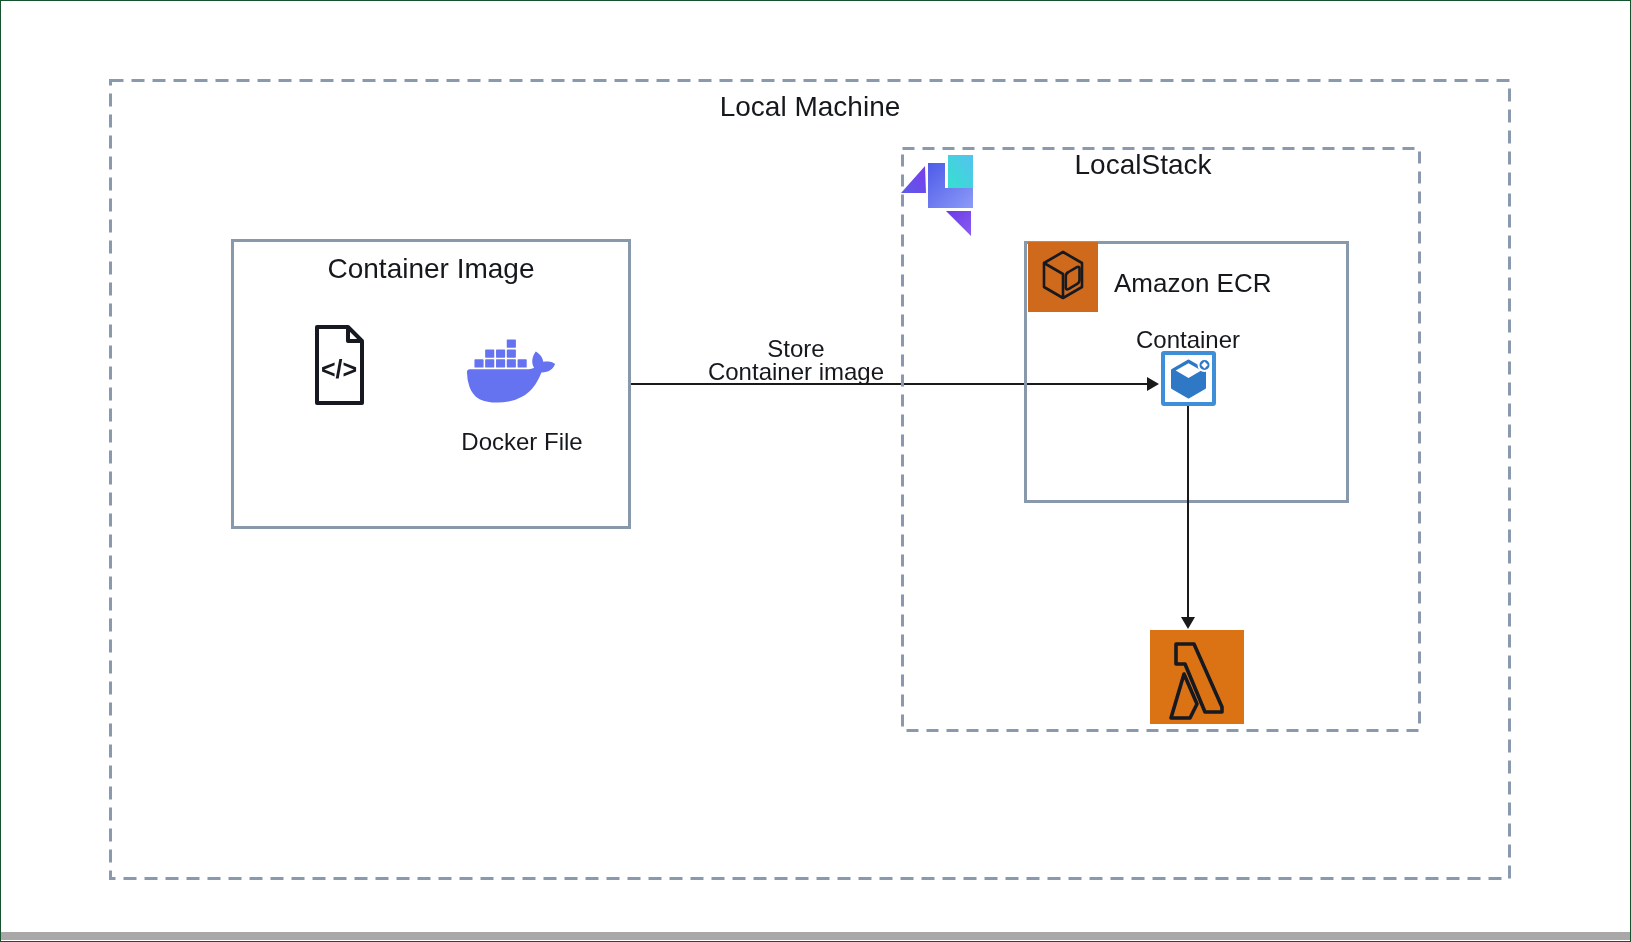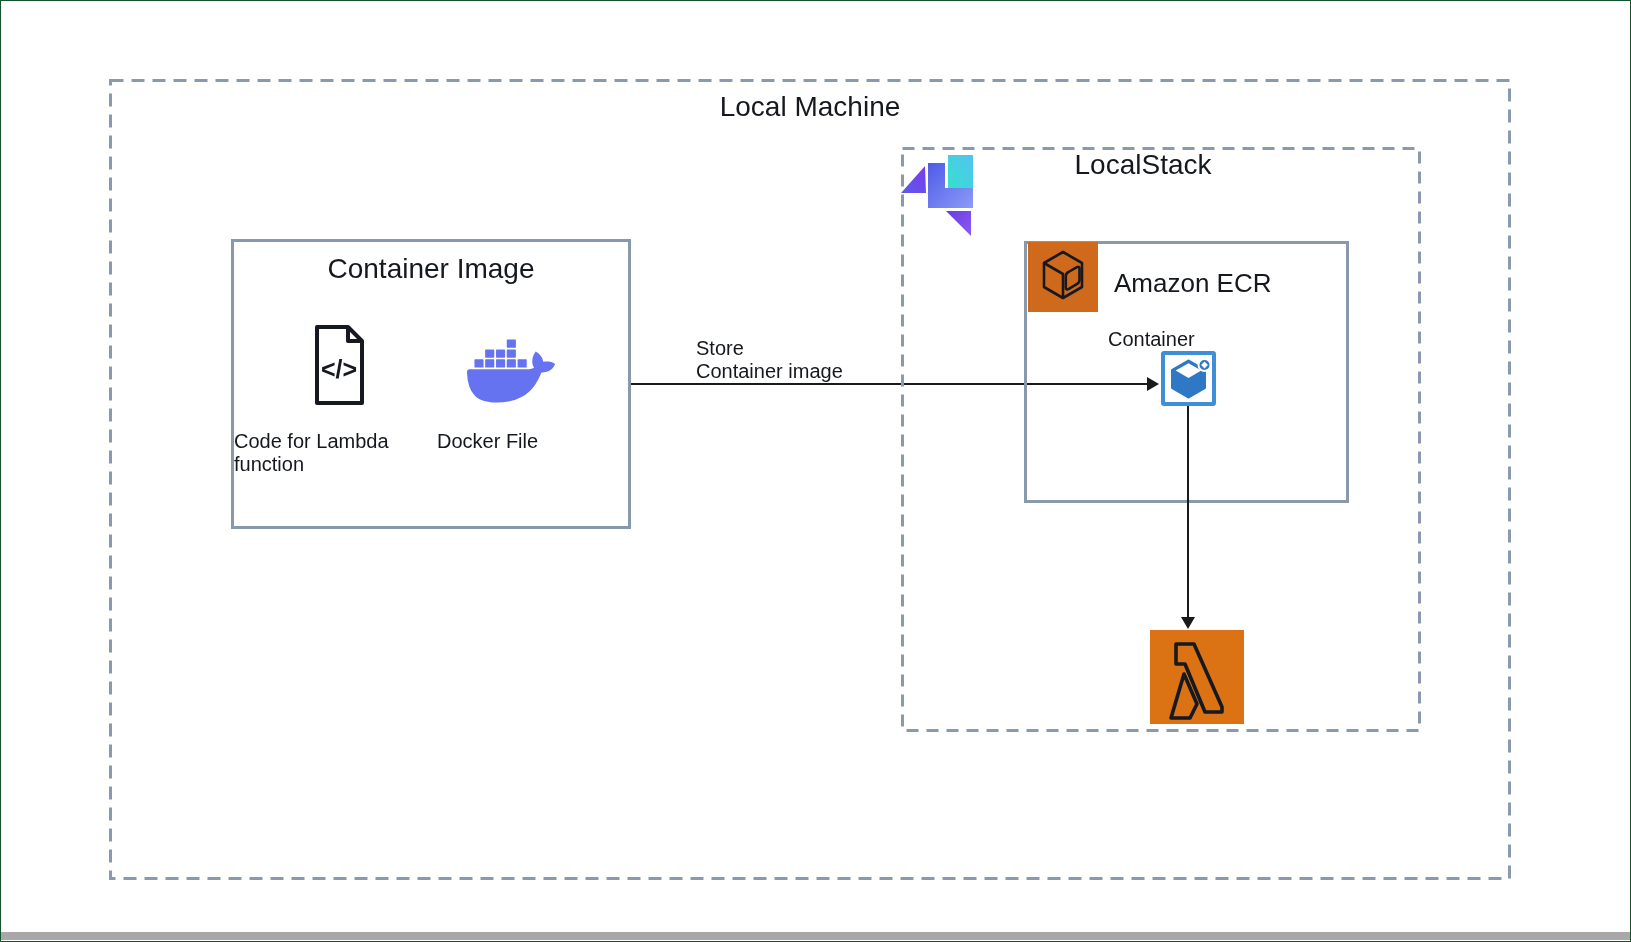--- a/index.html
+++ b/index.html
@@ -7,21 +7,21 @@
     position:relative;width:1631px;height:942px;background:#ffffff;
     border:1px solid #14532d;box-sizing:border-box;overflow:hidden;
     font-family:"Liberation Sans","DejaVu Sans",sans-serif;color:var(--c-text,#15181d);
   }
   .abs{position:absolute;}
   .dashed-box{position:absolute;}
   .dashed-box svg{display:block;}
   .solid-box{position:absolute;border:3px solid var(--c-solid-border,#8899AC);box-sizing:border-box;background:transparent;}
   .title-lg{position:absolute;left:0;right:0;text-align:center;font-size:28px;line-height:30px;white-space:nowrap;}
   .title-md{position:absolute;font-size:26px;line-height:26px;white-space:nowrap;}
-  .lbl{position:absolute;font-size:20px;line-height:23px;}
+  .lbl{position:absolute;font-size:24px;line-height:23px;text-align:center;}
   .line-h{position:absolute;height:2px;background:#1a1a1a;}
   .line-v{position:absolute;width:2px;background:#1a1a1a;}
   .arrow-right{position:absolute;width:0;height:0;border-left:12px solid #1a1a1a;border-top:7px solid transparent;border-bottom:7px solid transparent;}
   .arrow-down{position:absolute;width:0;height:0;border-top:12px solid #1a1a1a;border-left:7px solid transparent;border-right:7px solid transparent;}
   .repo-frame{position:absolute;width:55px;height:55px;background:#ffffff;border:4px solid var(--c-repository-border-blue,#3E8ED8);border-radius:3px;box-sizing:border-box;}
   .bottom-bar{position:absolute;left:0;bottom:1px;width:100%;height:8px;background:#a8a8a8;}
 </style>
 </head>
 <body>
 
@@ -40,24 +40,20 @@
     <svg class="abs" style="left:77px;top:82px;" width="57" height="82" viewBox="0 0 57 82">
       <path d="M6,3 H37 L51,17 V79 H6 Z" fill="#ffffff" stroke="#16191F" stroke-width="4" stroke-linejoin="round"></path>
       <path d="M37,3 V17 H51" fill="none" stroke="#16191F" stroke-width="4" stroke-linejoin="round"></path>
       <text x="28" y="54" text-anchor="middle" font-size="25" font-weight="700" fill="#16191F">&lt;/&gt;</text>
     </svg>
 
     <svg class="abs" style="left:233px;top:85px;" width="88" height="88" viewBox="0 0 24 24">
       <path style="fill:var(--c-docker-purple,#6673F1)" d="M13.983 11.078h2.119a.186.186 0 00.186-.185V9.006a.186.186 0 00-.186-.186h-2.119a.185.185 0 00-.185.185v1.888c0 .102.083.185.185.185m-2.954-5.43h2.118a.186.186 0 00.186-.186V3.574a.186.186 0 00-.186-.185h-2.118a.185.185 0 00-.185.185v1.888c0 .102.082.185.185.185m0 2.716h2.118a.187.187 0 00.186-.186V6.29a.186.186 0 00-.186-.185h-2.118a.185.185 0 00-.185.185v1.887c0 .102.082.185.185.186m-2.93 0h2.12a.186.186 0 00.184-.186V6.29a.185.185 0 00-.185-.185H8.1a.185.185 0 00-.185.185v1.887c0 .102.083.185.185.186m-2.964 0h2.119a.186.186 0 00.185-.186V6.29a.185.185 0 00-.185-.185H5.136a.186.186 0 00-.186.185v1.887c0 .102.084.185.186.186m5.893 2.715h2.118a.186.186 0 00.186-.185V9.006a.186.186 0 00-.186-.186h-2.118a.185.185 0 00-.185.185v1.888c0 .102.082.185.185.185m-2.93 0h2.12a.185.185 0 00.184-.185V9.006a.185.185 0 00-.184-.186h-2.12a.185.185 0 00-.184.185v1.888c0 .102.083.185.185.185m-2.964 0h2.119a.185.185 0 00.185-.185V9.006a.185.185 0 00-.184-.186h-2.12a.186.186 0 00-.186.186v1.887c0 .102.084.185.186.185m-2.92 0h2.12a.185.185 0 00.184-.185V9.006a.185.185 0 00-.184-.186h-2.12a.185.185 0 00-.184.185v1.888c0 .102.082.185.185.185M23.763 9.89c-.065-.051-.672-.51-1.954-.51-.338.001-.676.03-1.01.087-.248-1.7-1.653-2.53-1.716-2.566l-.344-.199-.226.327c-.284.438-.49.922-.612 1.43-.23.97-.09 1.882.403 2.661-.595.332-1.55.413-1.744.42H.751a.751.751 0 00-.75.748 11.376 11.376 0 00.692 4.062c.545 1.428 1.355 2.48 2.41 3.124 1.18.723 3.1 1.137 5.275 1.137.983.003 1.963-.086 2.93-.266a12.248 12.248 0 003.823-1.389c.98-.567 1.86-1.288 2.61-2.136 1.252-1.418 1.998-2.997 2.553-4.4h.221c1.372 0 2.215-.549 2.68-1.009.309-.293.55-.65.707-1.046l.098-.288Z"></path>
     </svg>
 
-    <div class="lbl" style="left:0;top:188px;width:210px;">
-      <span>Code for Lambda</span><br>
-      <span>function</span>
-    </div>
     <div class="lbl" style="left:203px;top:188px;width:170px;">Docker File</div>
   </div>
 
   <div class="line-h" style="left:630px;top:382px;width:517px;"></div>
   <div class="arrow-right" style="left:1146px;top:376px;"></div>
   <div class="lbl" style="left:695px;top:336px;width:200px;">
     <span>Store</span><br>
     <span>Container image</span>
   </div>
 

